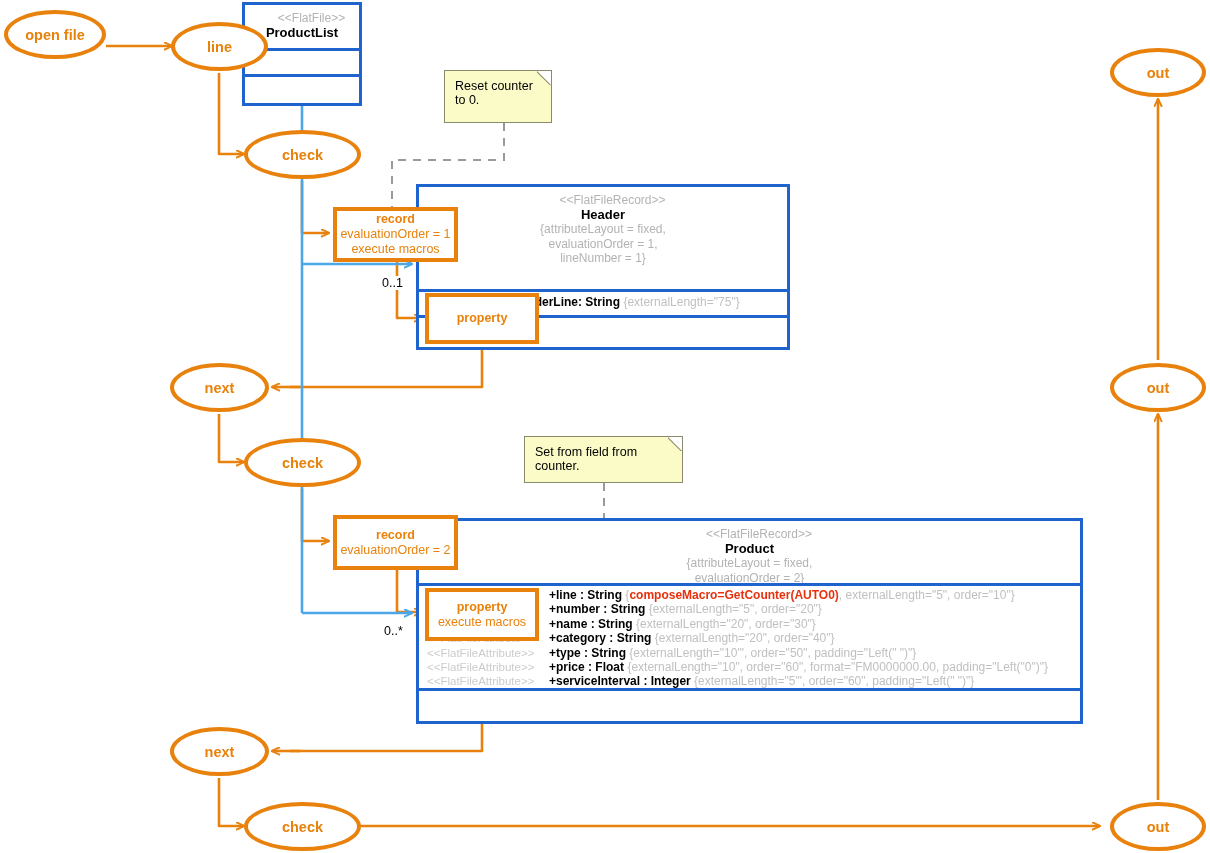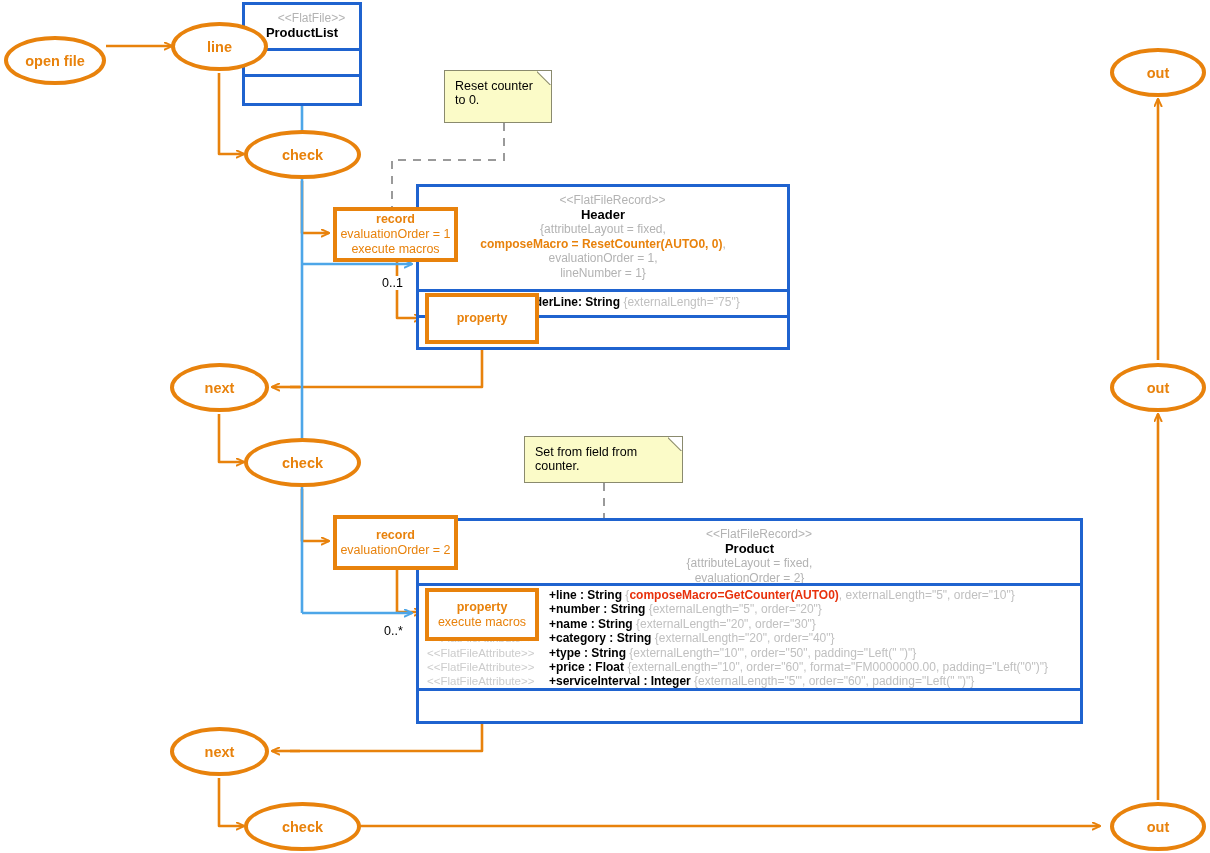--- a/index.html
+++ b/index.html
@@ -224,23 +224,20 @@
     </div>
     <div class="uml-compartment" style="height:26px;"></div>
     <div class="uml-compartment last" style="height:29px;"></div>
   </div>
 
   <div class="uml-class" style="left:416px; top:184px; width:374px; height:166px;">
     <div class="uml-compartment uml-head" style="height:105px;">
       <div class="stereo">&lt;&lt;FlatFileRecord&gt;&gt;</div>
       <div class="cls-name">Header</div>
       <div class="props">{attributeLayout = fixed,</div>
-      <div class="props">
-        <b>composeMacro = ResetCounter(AUTO0, 0)</b><span>,</span>
-      </div>
       <div class="props">evaluationOrder = 1,</div>
       <div class="props">lineNumber = 1}</div>
     </div>
     <div class="uml-compartment" style="height:26px;">
       <div class="attr-row" style="padding-left:88px; padding-top:3px;">
         <span class="nm">+headerLine: String</span>
         <span class="tg">{externalLength="75"}</span>
       </div>
     </div>
     <div class="uml-compartment last" style="height:29px;"></div>
@@ -331,21 +328,21 @@
   </div>
 
   <div class="pin" style="left:425px; top:588px; width:114px; height:53px;">
     <div class="t1">property</div>
     <div>execute macros</div>
   </div>
 
   <div class="mult" style="left:381px; top:276px;">0..1</div>
   <div class="mult" style="left:383px; top:624px;">0..*</div>
 
-  <div class="node" style="left:4px; top:36px; width:102px; height:49px;">
+  <div class="node" style="left:4px; top:10px; width:102px; height:49px;">
     <span>open file</span>
   </div>
 
   <div class="node" style="left:171px; top:22px; width:97px; height:49px;">
     <span>line</span>
   </div>
 
   <div class="node" style="left:244px; top:130px; width:117px; height:49px;">
     <span>check</span>
   </div>

